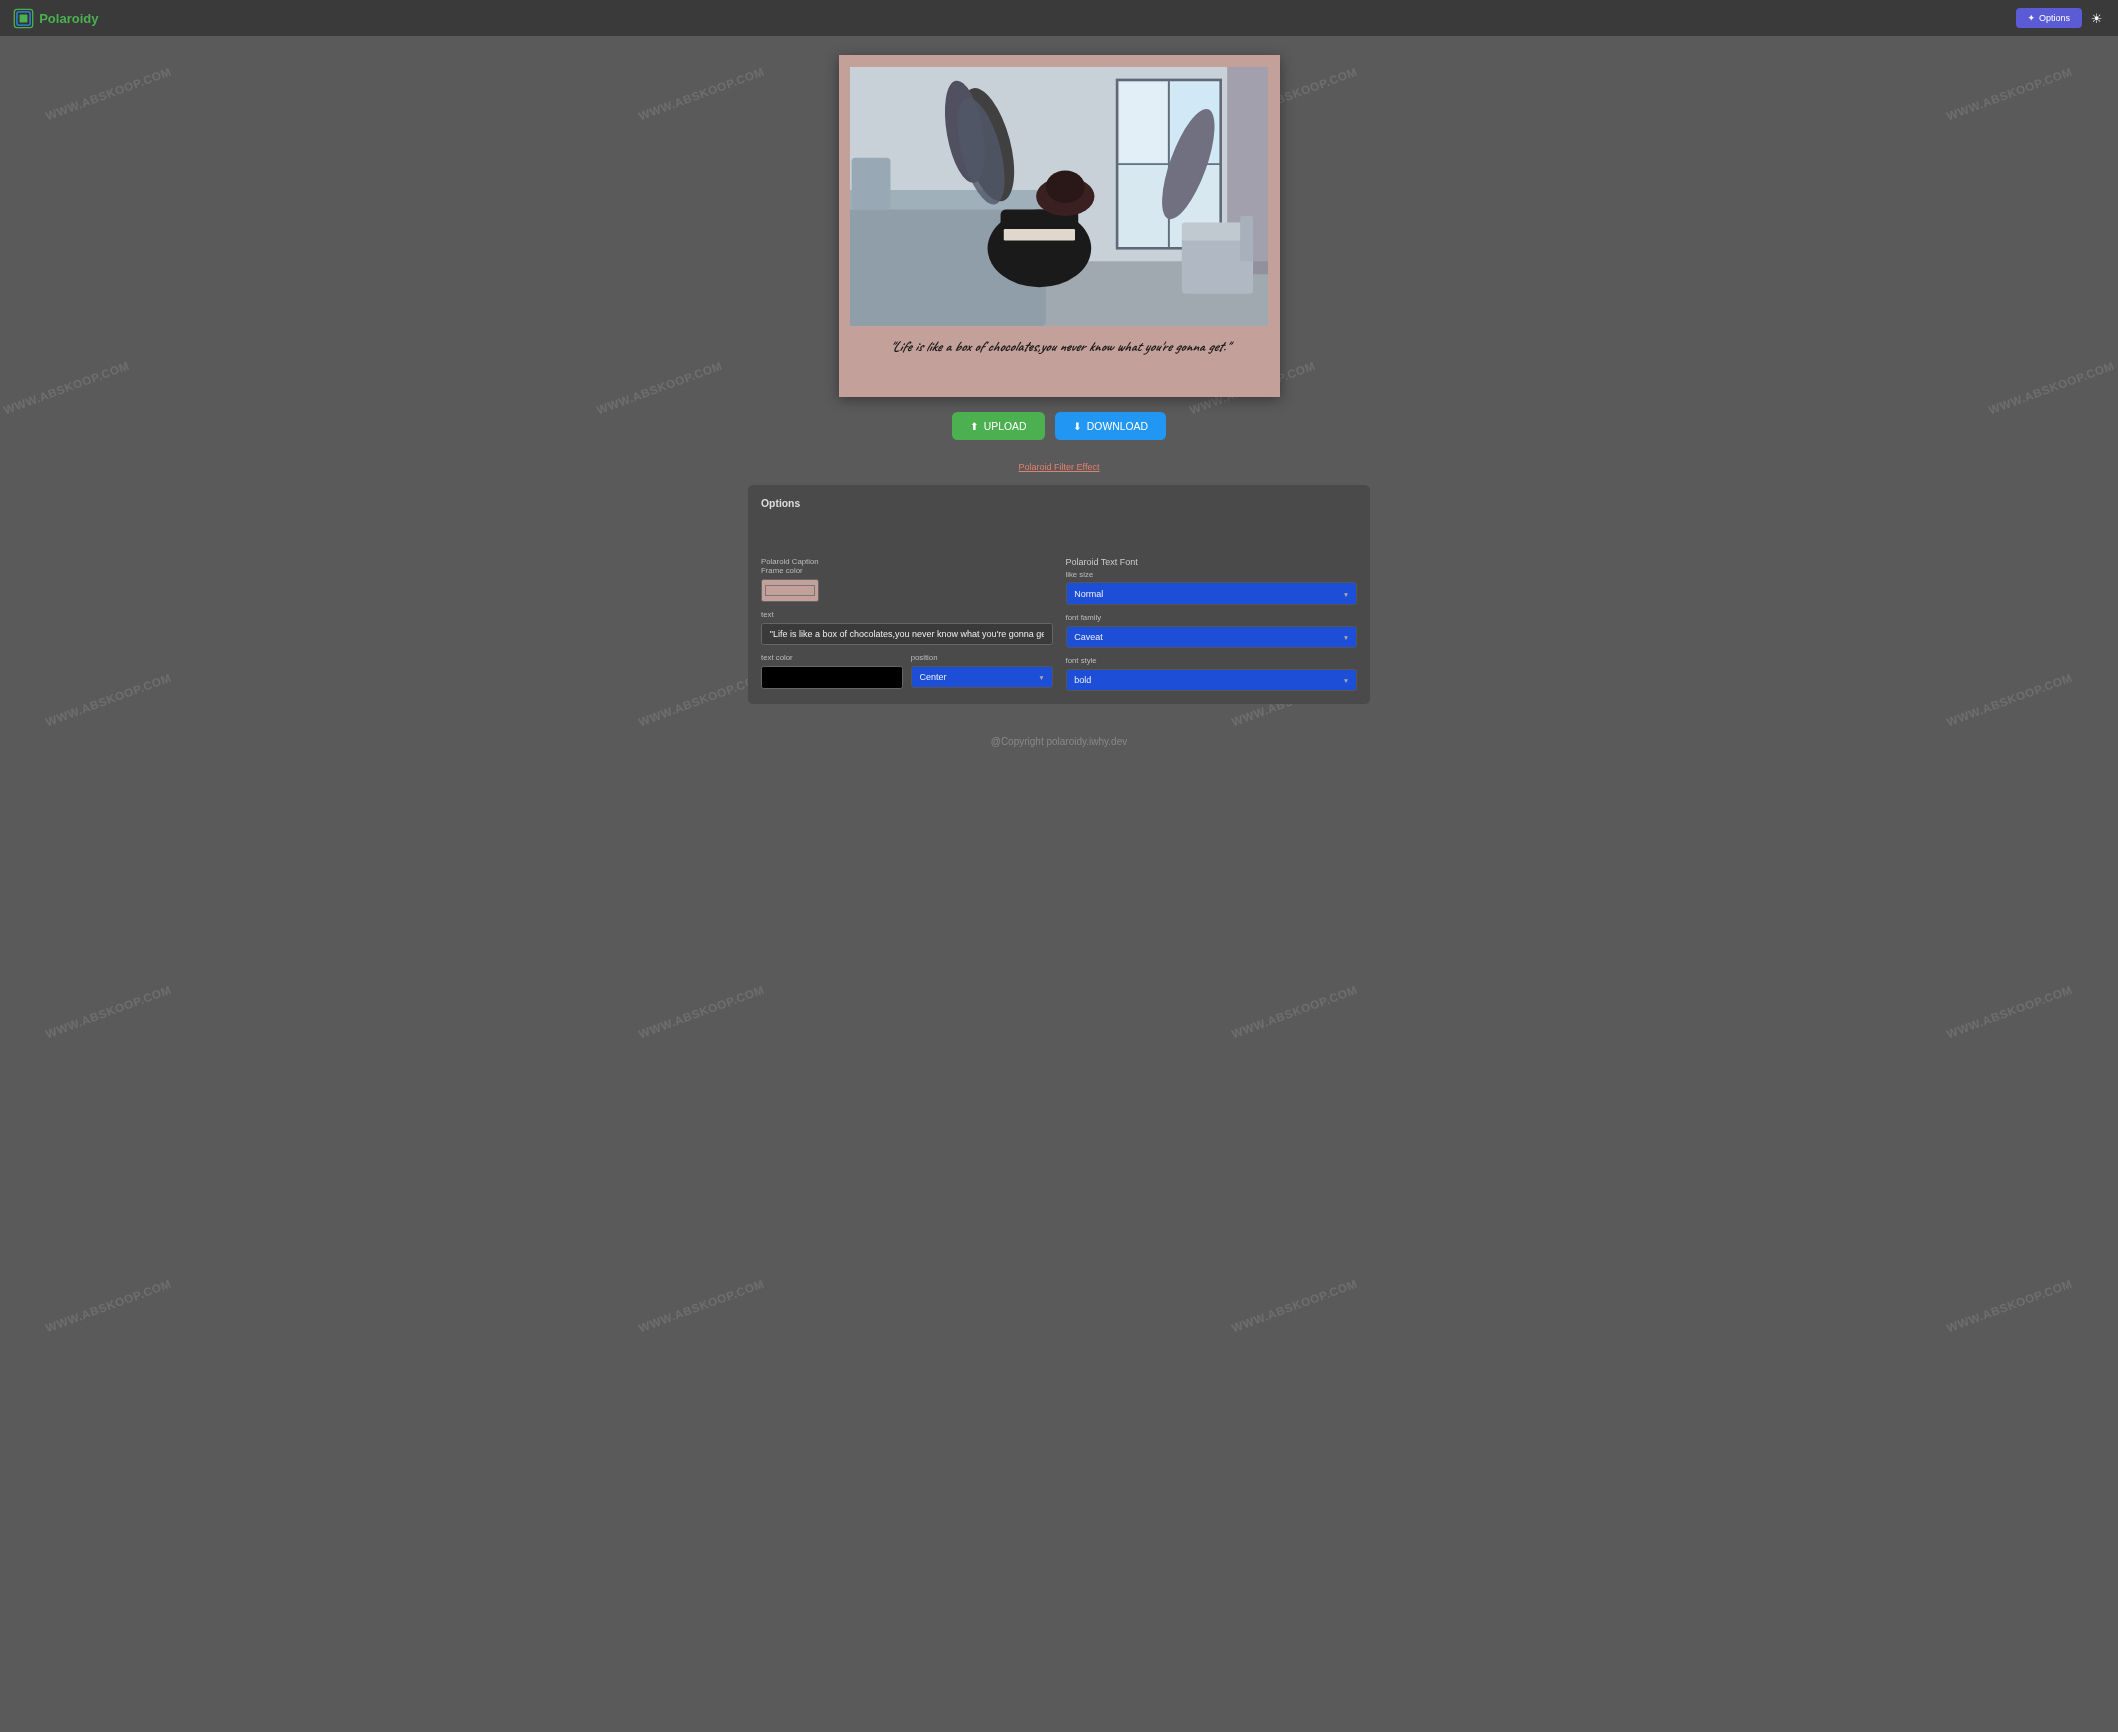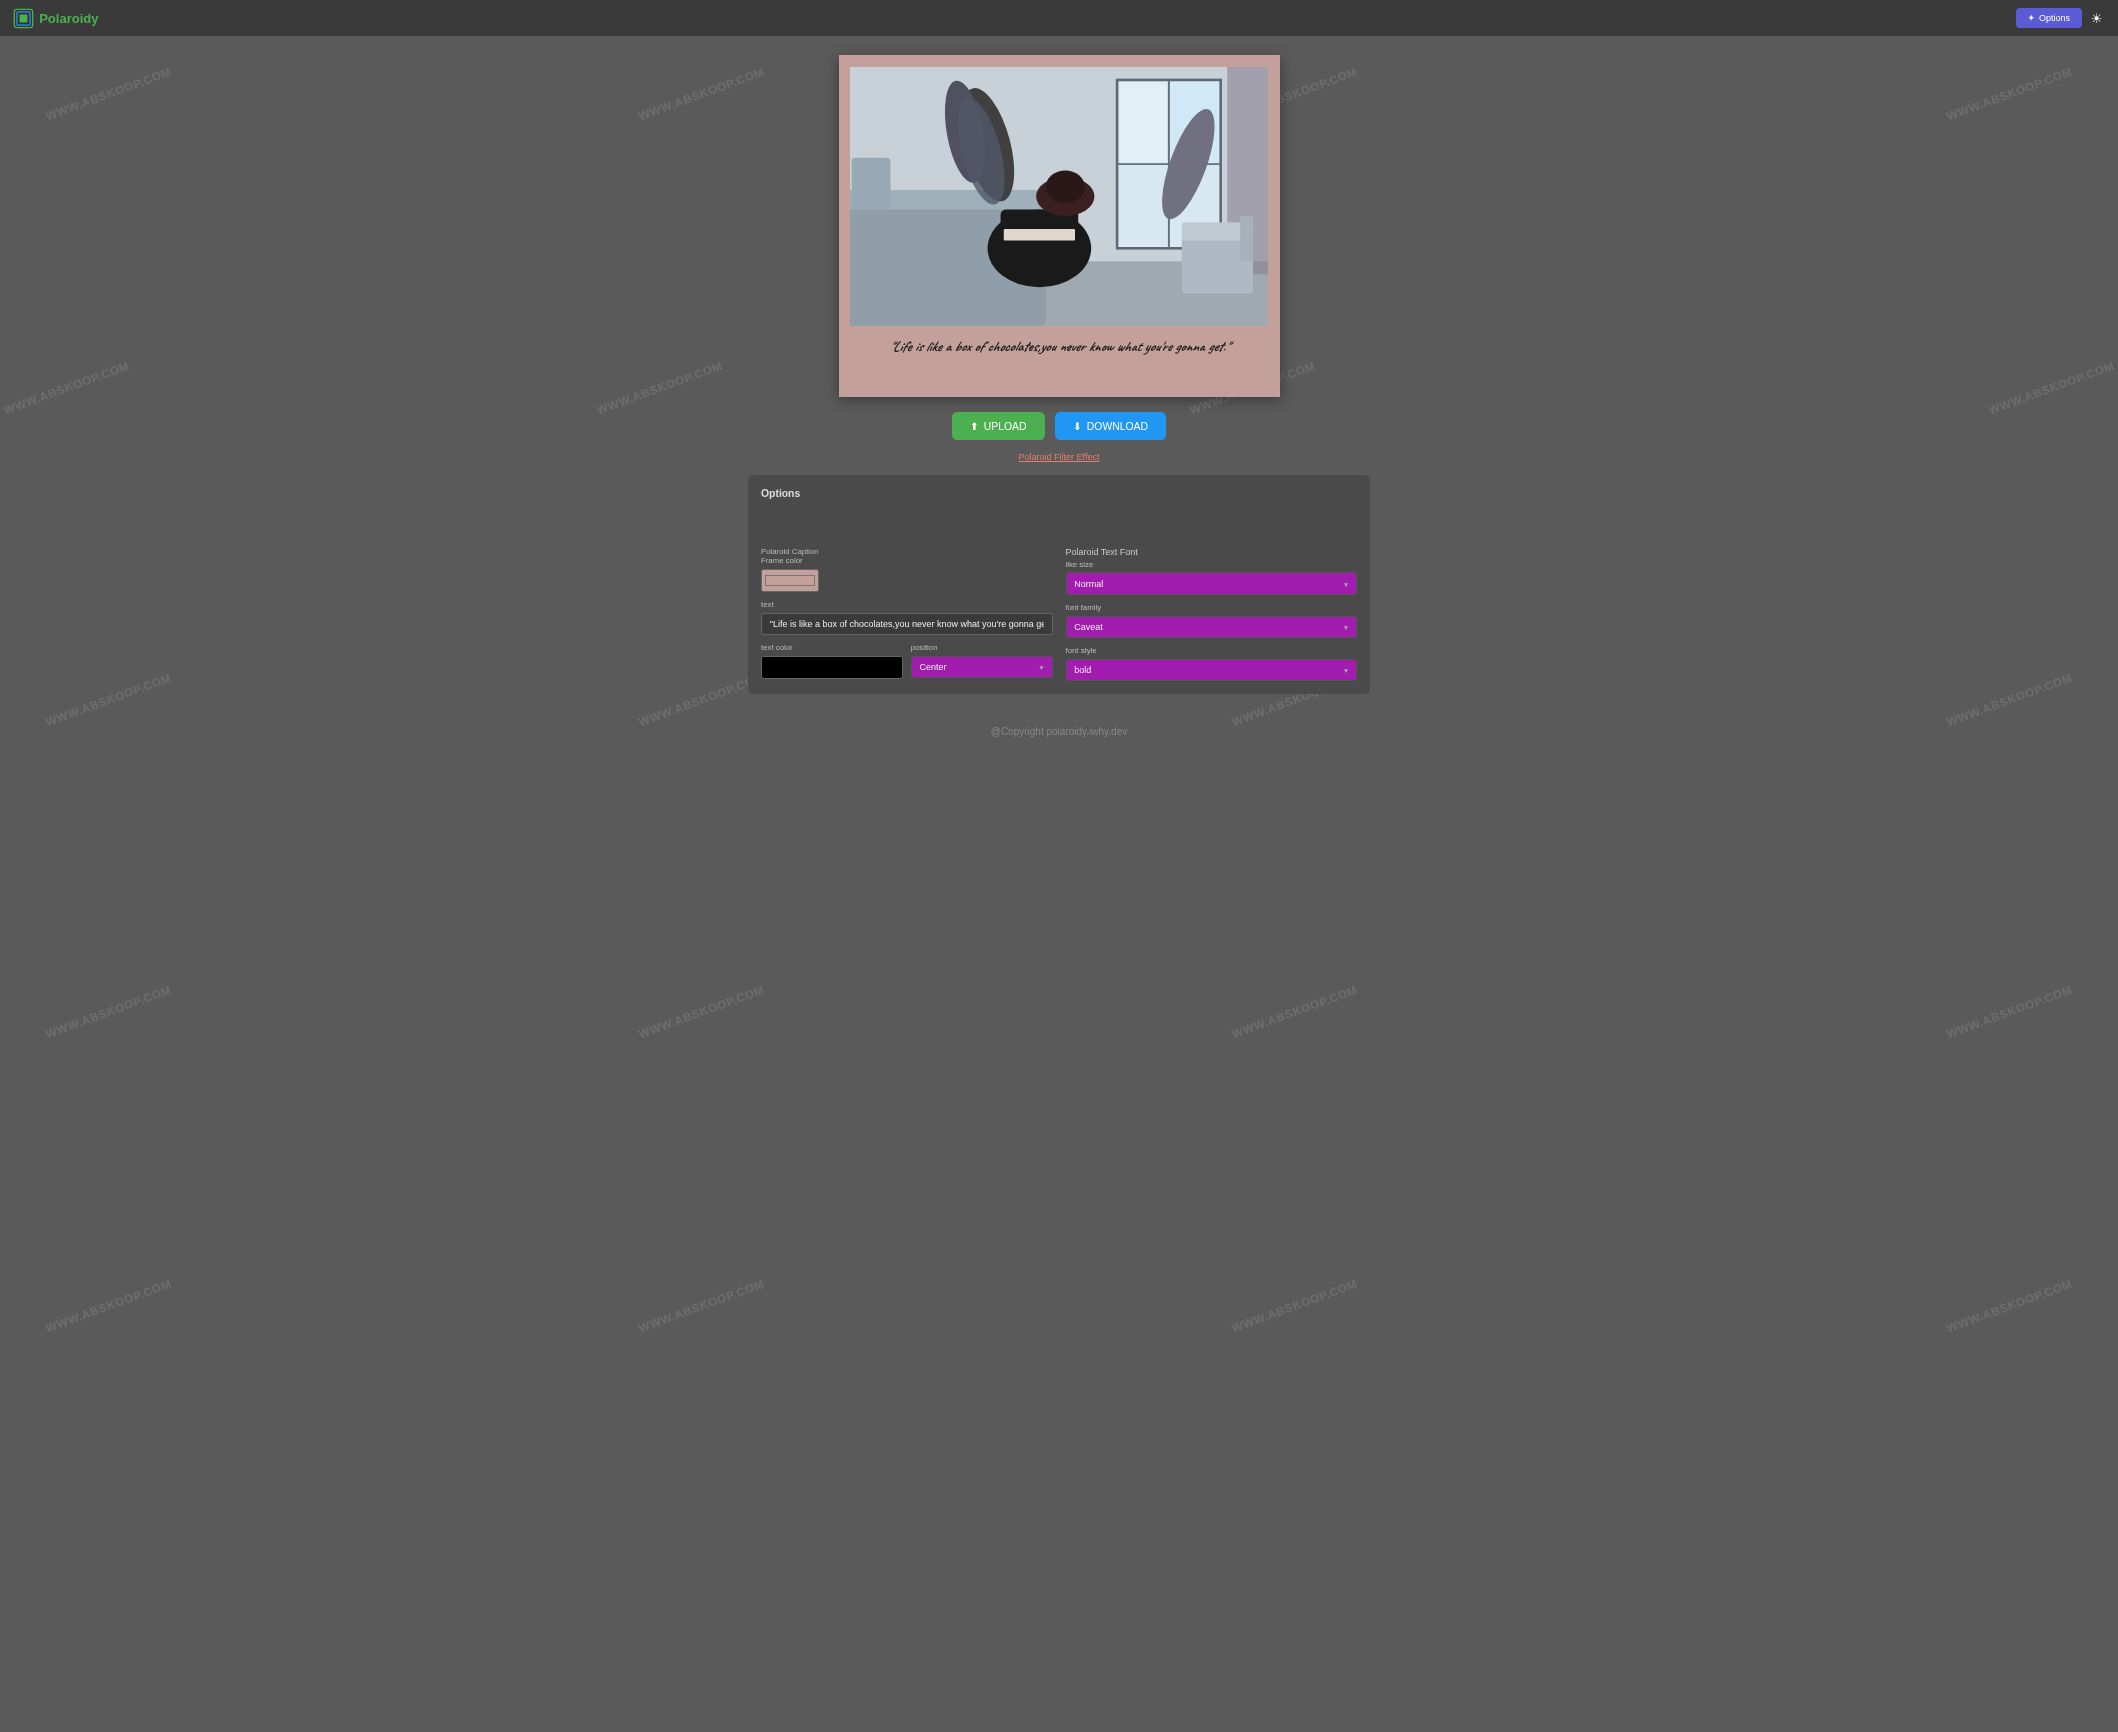--- a/index.html
+++ b/index.html
@@ -150,21 +150,21 @@
       display: flex;
       align-items: center;
       gap: 5.2px;
     }
 
     
     .filter-link {
       color: #e08070;
       text-decoration: underline;
       font-size: 9px;
-      margin-top: 12px;
+      margin-top: 22px;
       cursor: pointer;
       background: none;
       border: none;
     }
 
     
     .options-panel {
       background-color: #4a4a4a;
       border-radius: 5.2px;
       padding: 13px;
@@ -211,21 +211,21 @@
     }
     .text-color-swatch {
       width: 100%;
       height: 23px;
       background-color: #000;
       border-radius: 2.6px;
       border: 0.6px solid #666;
       cursor: pointer;
     }
     .select-input {
-      background-color: #a21caf;
+      background-color: #1d4ed8;
       color: #eee;
       border: 0.6px solid #555;
       border-radius: 2.6px;
       padding: 5.2px 7.8px;
       font-size: 9px;
       width: 100%;
       appearance: none;
       cursor: pointer;
       position: relative;
     }

